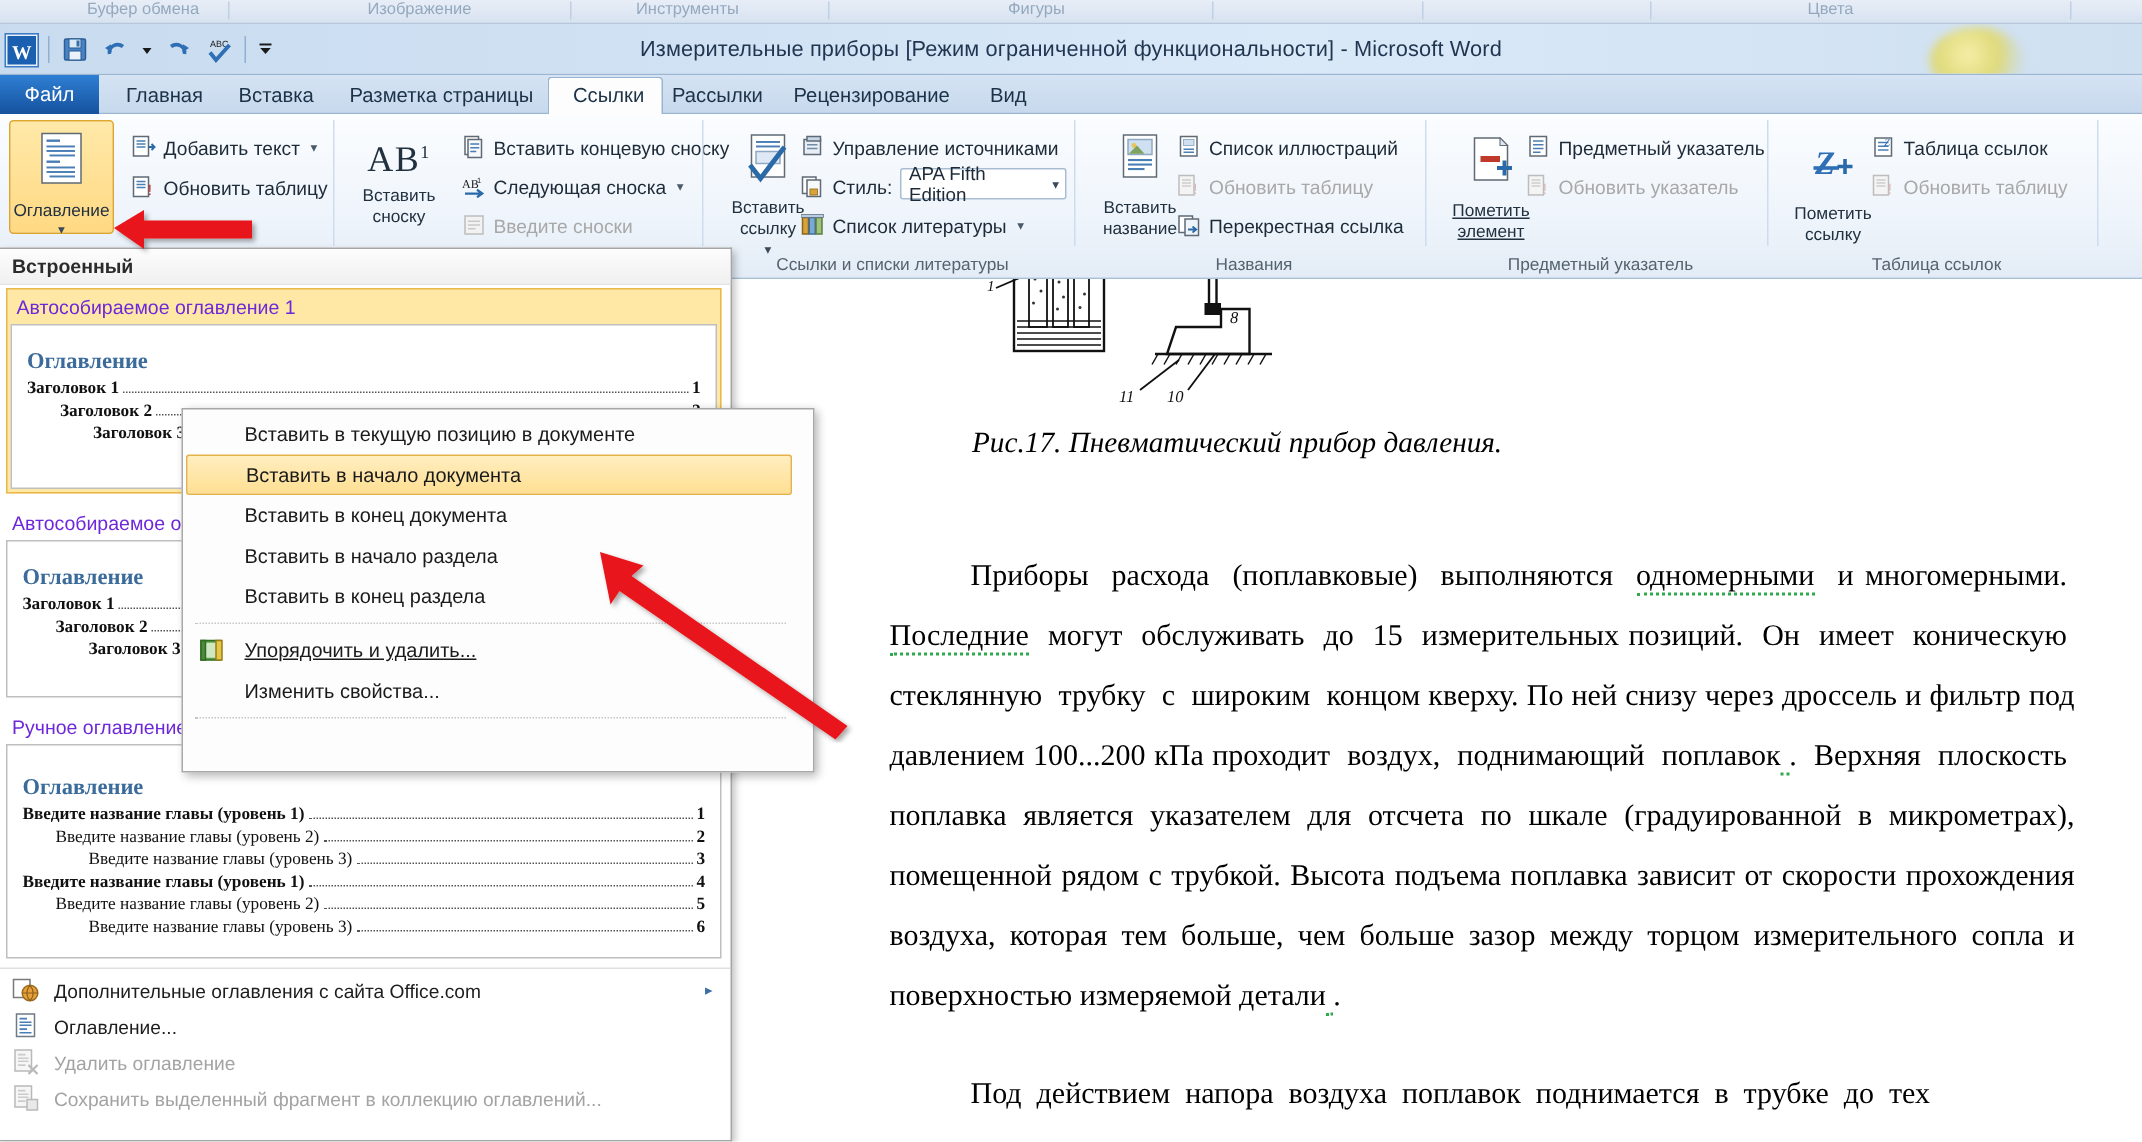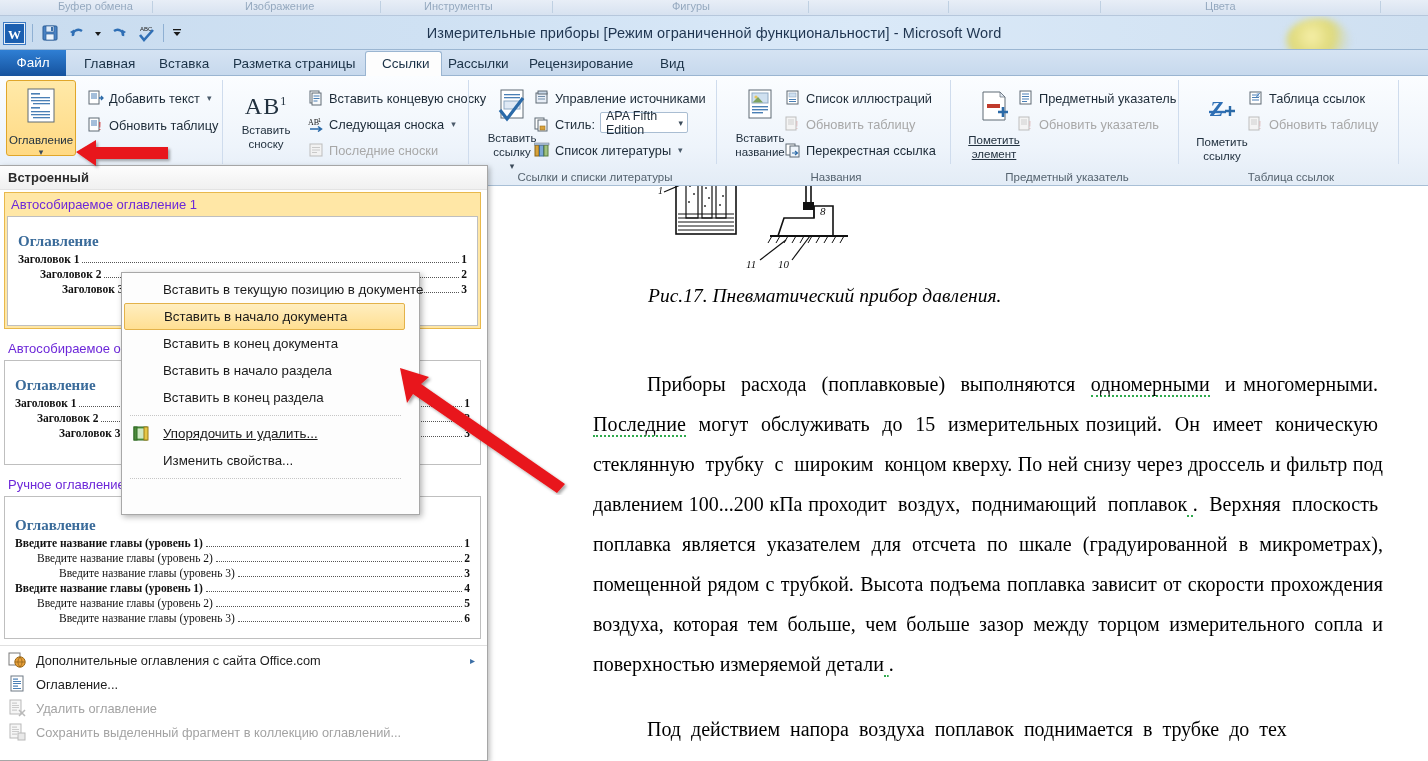--- a/index.html
+++ b/index.html
@@ -162,21 +162,21 @@
   .cmd {
     height: 24px; display:flex; align-items:center; gap: 10px;
     padding-left: 8px; font-size: 12.8px; color:#1d1d1d; white-space: nowrap;
   }
   .cmd .cico { width: 18px; height: 18px; flex:0 0 18px; position:relative; }
   .cmd.dis { color: #a3a3a3; }
   .cmd .submenu-arrow { margin-left: auto; margin-right: 12px; font-size: 10px; color:#3b6ea5; }
 
   
   .ctxmenu {
-    position: absolute; left: 121px; top: 272px; width: 299px;
+    position: absolute; left: 121px; top: 272px; width: 422px;
     background: #fdfdfd; border: 1px solid #a8a8a8;
     box-shadow: 2px 2px 6px rgba(0,0,0,.3);
     padding: 3px 12px 4px 0;
     z-index: 40;
   }
   .ctxmenu .mi {
     height: 27px; display:flex; align-items:center;
     padding-left: 41px; font-size: 13.3px; color: #1a1a1a; white-space: nowrap;
     position: relative;
   }
@@ -381,21 +381,21 @@
       <span class="ico">
         <svg width="16" height="16" viewBox="0 0 16 16">
             <rect x="2" y="2" width="12" height="12" fill="#f2f2f2" stroke="#bdbdbd"></rect>
             <g fill="#c9c9c9">
               <rect x="4" y="5" width="8" height="1"></rect>
               <rect x="4" y="7.5" width="8" height="1"></rect>
               <rect x="4" y="10" width="5" height="1"></rect>
             </g>
           </svg>
       </span>
-      <span>Последние сноски</span>
+      <span>Введите сноски</span>
     </div>
 
     <div class="grp-sep" style="left:468px;"></div>
 
     <div class="bigbtn" style="left:474px; top:6px;">
       <svg width="40" height="38" viewBox="0 0 40 38" style="margin-top:2px">
         <rect x="9" y="2" width="22" height="28" fill="#fff" stroke="#5f6a75"></rect>
         <g fill="#4a7fb5">
             <rect x="12" y="6" width="16" height="1.3"></rect>
             <rect x="12" y="9" width="16" height="1.3"></rect>
@@ -424,21 +424,21 @@
     <div class="smallitem" style="left:534px; top:38px;">
       <span class="ico">
         <svg width="16" height="16" viewBox="0 0 16 16">
             <rect x="1" y="2" width="9" height="11" fill="#fff" stroke="#5f6a75"></rect>
             <rect x="4" y="4" width="9" height="11" fill="#f7f9fb" stroke="#5f6a75"></rect>
             <rect x="6" y="10" width="5" height="4" fill="#d9a23a" stroke="#9a6f1f" stroke-width=".6"></rect>
           </svg>
       </span>
       <span>Стиль:</span>
     </div>
-    <div class="stylebox" style="left:600px; top:36px; width:88px;gap:12px;">
+    <div class="stylebox" style="left:600px; top:36px; width:111px;gap:12px;">
       <span>APA Fifth Edition</span>
       <span style="margin-left:auto;font-size:9px;color:#3b4a59;">▾</span>
     </div>
 
     <div class="smallitem" style="left:534px; top:64px;">
       <span class="ico">
         <svg width="16" height="16" viewBox="0 0 16 16">
             <rect x="1" y="3" width="4" height="11" fill="#d8a33a" stroke="#8a6618"></rect>
             <rect x="5.5" y="3" width="4" height="11" fill="#7da7d4" stroke="#3f6e9e"></rect>
             <rect x="10" y="3" width="4" height="11" fill="#9fc27e" stroke="#5a7f3e"></rect>

